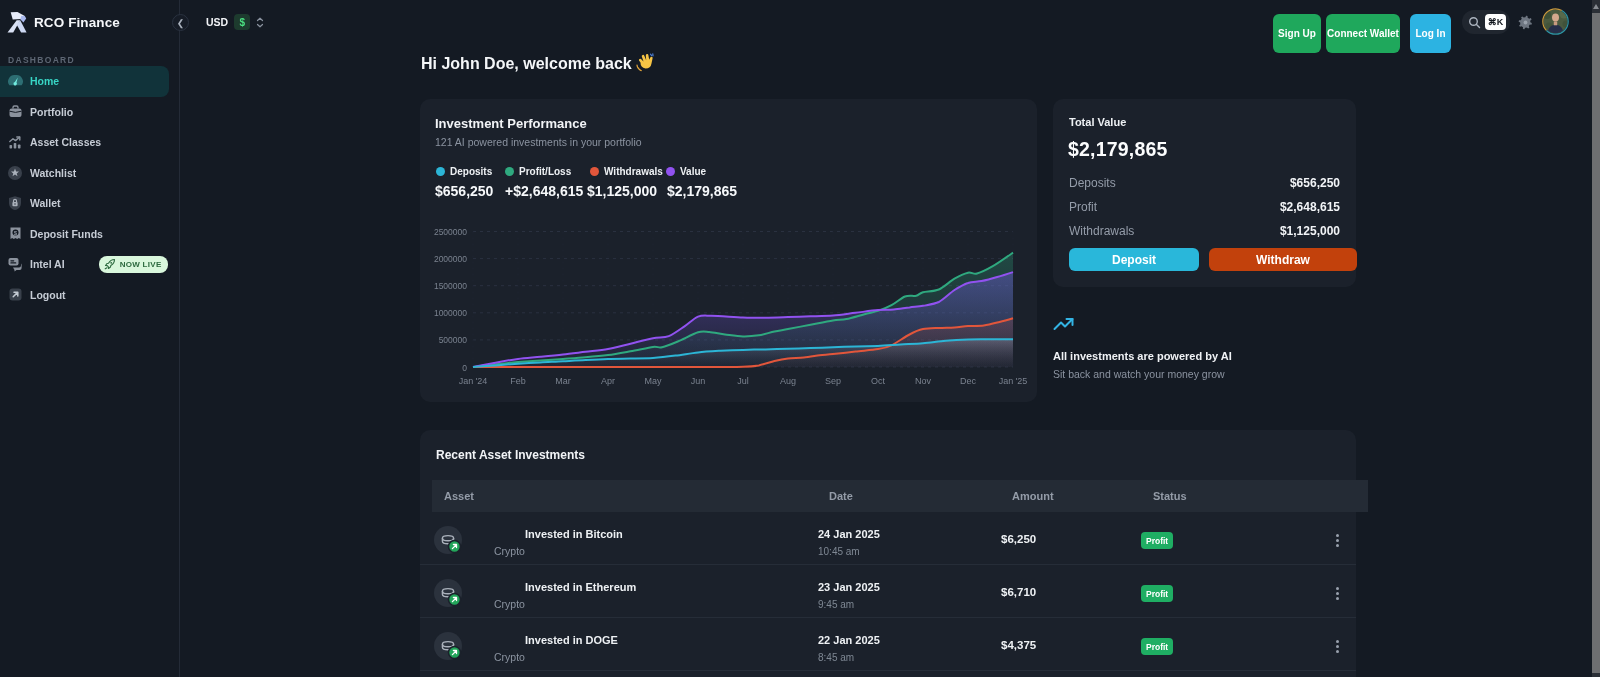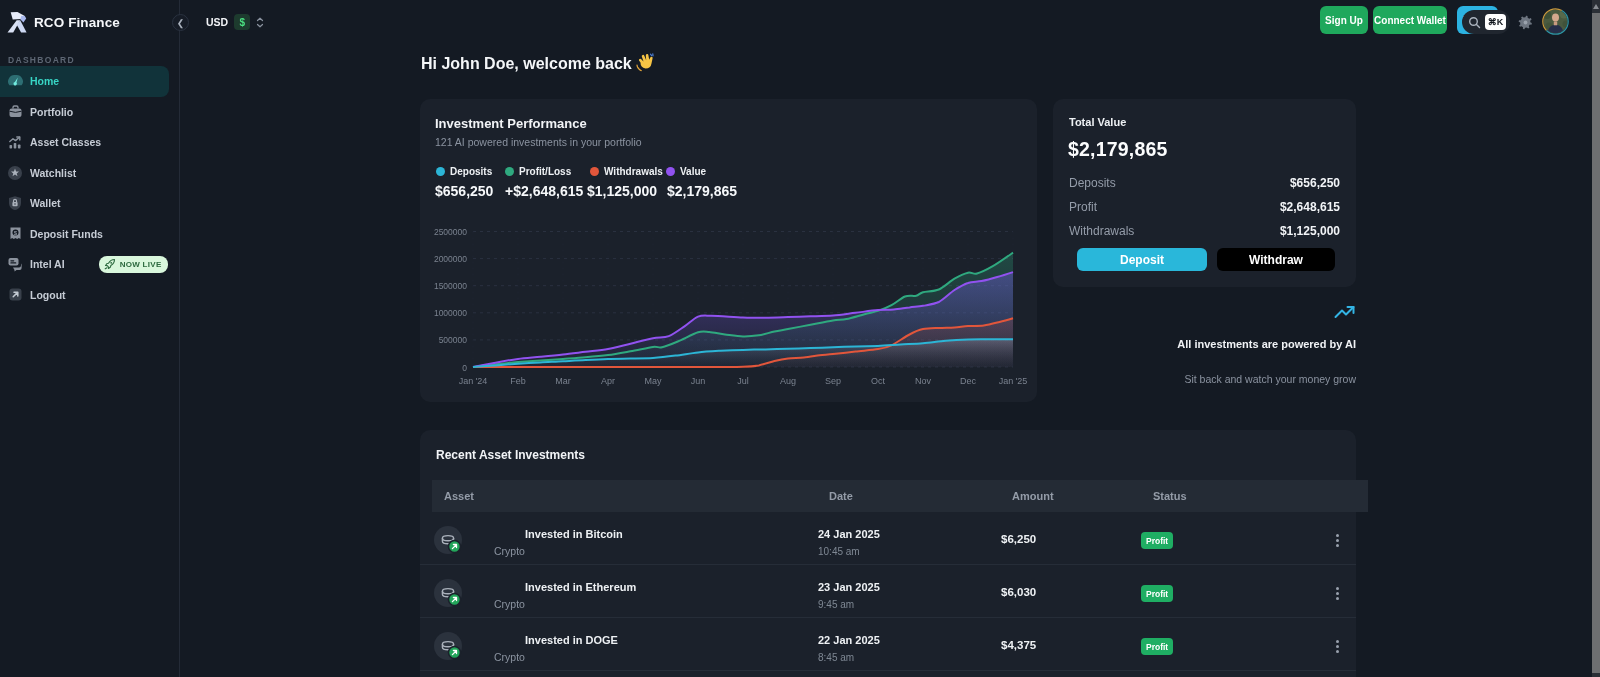--- a/index.html
+++ b/index.html
@@ -13,21 +13,21 @@
 .nav { position:absolute; left:0; top:66px; width:214px; }
 .nav .item { height:30.5px; display:flex; align-items:center; padding-left:7px; color:#c6ccd5; font-size:10.5px; font-weight:bold; }
 .nav .item .ic { width:16px; height:16px; margin-right:7px; display:flex; align-items:center; justify-content:center; }
 .nav .item.active { background:#11333a; border-radius:0 8px 8px 0; width:169px; color:#38d5c5; }
 .badge-live { margin-left:34px; background:#d9f7dc; color:#2d6a3f; font-size:8px; font-weight:bold; letter-spacing:.3px; border-radius:8px; padding:2.5px 6px 2.5px 5px; display:flex; align-items:center; }
 
 #collapse { position:absolute; left:172px; top:14px; width:17px; height:17px; border:1px solid #2a3240; border-radius:50%; background:#161c26; color:#aab2bd; display:flex; align-items:center; justify-content:center; font-size:9px; }
 #cur { position:absolute; left:206px; top:14px; display:flex; align-items:center; }
 #cur .usd { color:#f2f4f7; font-weight:bold; font-size:10.5px; }
 #cur .chip { margin-left:6px; width:16px; height:16px; background:#1d3b2e; border-radius:4px; color:#4ade80; font-weight:bold; font-size:10px; display:flex; align-items:center; justify-content:center; }
-.btn { position:absolute; top:6px; height:28px; border-radius:6px; color:#fff; font-weight:bold; font-size:10px; display:flex; align-items:center; justify-content:center; white-space:nowrap;margin-left:47px; }
+.btn { position:absolute; top:14px; height:39px; border-radius:6px; color:#fff; font-weight:bold; font-size:10px; display:flex; align-items:center; justify-content:center; white-space:nowrap; }
 #btn-signup { left:1273px; width:48px; background:#1fa85c; }
 #btn-connect { left:1326px; width:74px; background:#1fa85c; }
 #btn-login { left:1410px; width:41px; background:#2cb3e2; }
 #search { position:absolute; left:1462px; top:10px; width:48px; height:24px; background:#20262f; border-radius:12px; display:flex; align-items:center; padding-left:6px; }
 #search .kbd { margin-left:4px; width:21px; height:16px; background:#fff; border-radius:4px; color:#10151c; font-weight:bold; font-size:9px; display:flex; align-items:center; justify-content:center; letter-spacing:0; }
 #gear { position:absolute; left:1518px; top:15px; }
 #avatar { position:absolute; left:1542px; top:8px; }
 
 #sb-track { position:absolute; left:1592px; top:0; width:8px; height:677px; background:#2b2f36; }
 #sb-thumb { position:absolute; left:1592px; top:13px; width:8px; height:660px; background:#6e6f71; }
@@ -43,27 +43,27 @@
 .lg { display:flex; align-items:center; margin-right:0; }
 .lg .dot { width:9px; height:9px; border-radius:50%; margin-right:5px; }
 .lg .lab { color:#eef1f4; font-size:10px; font-weight:bold; white-space:nowrap; }
 .lgv { color:#f6f8fa; font-size:14px; font-weight:bold; white-space:nowrap; }
 
 #card-total .tt { position:absolute; left:16px; top:17px; color:#eef1f4; font-size:11px; font-weight:bold; }
 #card-total .big { position:absolute; left:15px; top:39px; color:#fcfdfe; font-size:19.5px; font-weight:bold; letter-spacing:.2px; }
 .trow { position:absolute; left:16px; width:271px; display:flex; justify-content:space-between; }
 .trow .l { color:#959daa; font-size:12px; }
 .trow .v { color:#f2f4f7; font-size:12px; font-weight:bold; }
-.cbtn { position:absolute; top:149px; height:23px; border-radius:6px; color:#fff; font-size:12px; font-weight:bold; display:flex; align-items:center; justify-content:center;margin-left:8px; }
+.cbtn { position:absolute; top:149px; height:23px; border-radius:6px; color:#fff; font-size:12px; font-weight:bold; display:flex; align-items:center; justify-content:center; }
 #b-dep { left:16px; width:130px; background:#29b7da; }
-#b-wd { left:156px; width:118px; background:#000000; }
-
-#powered { position:absolute; left:1053px; top:304px; width:303px; text-align:right; }
+#b-wd { left:156px; width:148px; background:#c2410c; }
+
+#powered { position:absolute; left:1053px; top:316px; width:303px; text-align:left; }
 #powered .t1 { color:#f0f2f5; font-size:11px; font-weight:bold; margin-top:14px; }
-#powered .t2 { color:#8b93a0; font-size:10.5px; margin-top:23px; }
+#powered .t2 { color:#8b93a0; font-size:10.5px; margin-top:6px; }
 
 #card-table h2 { position:absolute; left:16px; top:18px; color:#f2f4f7; font-size:12px; font-weight:bold; }
 #thead { position:absolute; left:12px; top:50px; width:936px; height:32px; background:#242b35; display:flex; align-items:center; }
 #thead span { color:#949ca8; font-size:11px; font-weight:bold; }
 .trowline { position:absolute; left:0; width:936px; height:53px; border-bottom:1px solid #262d38; }
 .asseticon { position:absolute; left:14px; top:14px; width:28px; height:28px; }
 .rt1 { position:absolute; left:74px; top:16px; color:#eef1f4; font-size:11px; font-weight:bold;margin-left:31px; }
 .rt2 { position:absolute; left:74px; top:33px; color:#8b93a0; font-size:10.5px; }
 .rd1 { position:absolute; left:398px; top:16px; color:#eef1f4; font-size:11px; font-weight:bold; }
 .rd2 { position:absolute; left:398px; top:34px; color:#7f8894; font-size:10px; }
@@ -352,21 +352,21 @@
           <circle cx="14" cy="14" r="14" fill="#2b323d"></circle>
           <ellipse cx="14" cy="12.2" rx="5.6" ry="2.6" fill="none" stroke="#aab1bb" stroke-width="1.4"></ellipse>
           <path d="M8.4 12.2 V15.2 C8.4 16.6 10.9 17.8 14 17.8 C17.1 17.8 19.6 16.6 19.6 15.2 V12.2" fill="none" stroke="#aab1bb" stroke-width="1.4"></path>
           <circle cx="20.5" cy="20.5" r="6" fill="#23a55a" stroke="#1b212b" stroke-width="1.6"></circle>
           <path d="M18.4 22.6 L22.3 18.7 M19.4 18.5 L22.5 18.5 L22.5 21.6" stroke="#fff" stroke-width="1.3" fill="none" stroke-linecap="round" stroke-linejoin="round"></path>
         </svg></span>
     <span class="rt1">Invested in Ethereum</span>
       <span class="rt2">Crypto</span>
     <span class="rd1">23 Jan 2025</span>
       <span class="rd2">9:45 am</span>
-    <span class="ram">$6,030</span>
+    <span class="ram">$6,710</span>
     <span class="rst">Profit</span>
     <span class="rdots">
         <i></i>
         <i></i>
         <i></i>
       </span>
   </div>
   <div class="trowline" style="top:188px">
     <span class="asseticon"><svg width="28" height="28" viewBox="0 0 28 28">
           <circle cx="14" cy="14" r="14" fill="#2b323d"></circle>

